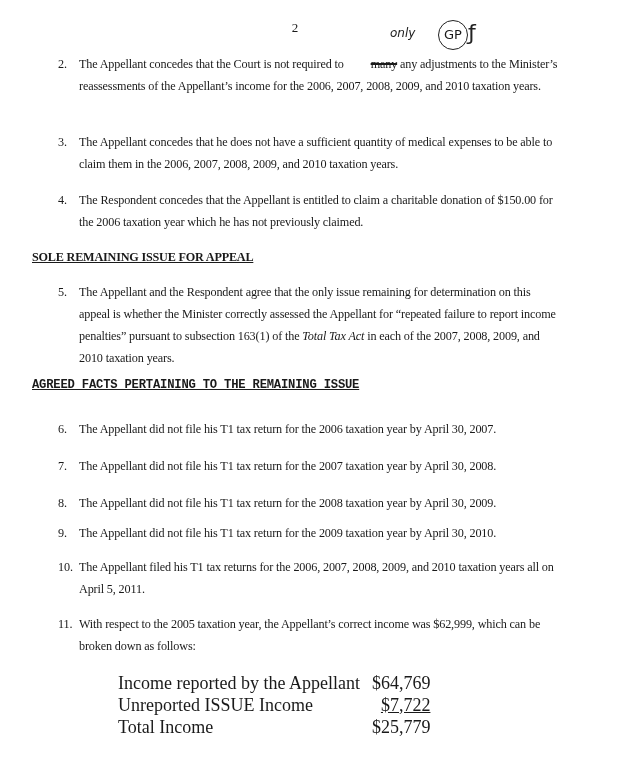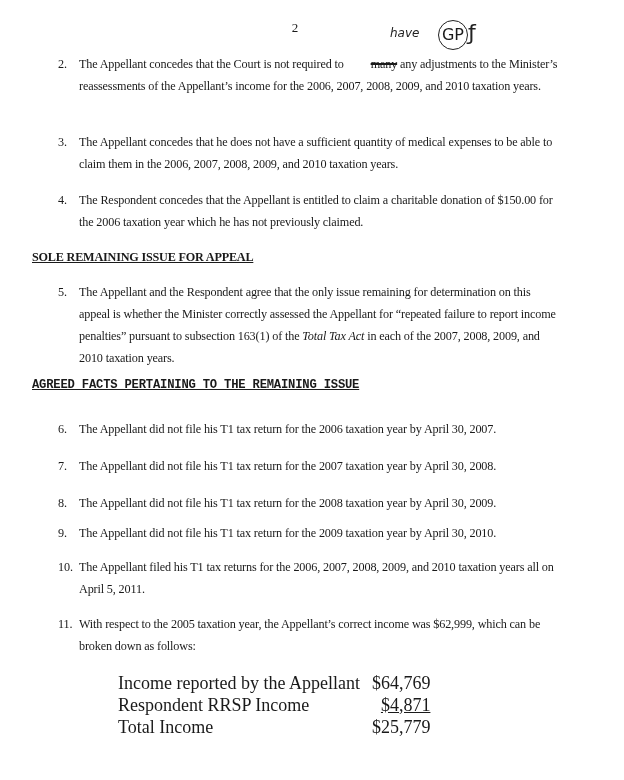--- a/index.html
+++ b/index.html
@@ -14,36 +14,36 @@
   .para .num { position: absolute; left: 0; top: 0; }
   .para .body { margin-left: 21px; display: block; }
   .heading { position: absolute; left: 32px; font-size: 12.2px; font-weight: bold; text-decoration: underline; letter-spacing: -0.2px; }
   .strike { text-decoration: line-through; text-decoration-thickness: 2px; margin-left: 24px; }
   .hand {
     position: absolute; font-family: "DejaVu Sans", sans-serif; font-size: 12px; color: #222;
   }
   .gp-circle {
     position: absolute; left: 438px; top: 20px; width: 28px; height: 28px;
     border: 1.4px solid #222; border-radius: 50%;
-    font-family: "DejaVu Sans", sans-serif; font-size: 16px; text-align: center; line-height: 28px;
+    font-family: "DejaVu Sans", sans-serif; font-size: 13px; text-align: center; line-height: 28px;
   }
   .income-table { position: absolute; left: 118px; top: 672px; font-size: 18px; border-collapse: collapse; }
   .income-table td { padding: 0; height: 22px; }
   .income-table td.amt { text-align: right; padding-left: 12px; }
   .underline { text-decoration: underline; }
   i { font-style: italic; }
 </style>
 </head>
 <body>
 
 <div class="page">
 
   <div class="page-num">2</div>
 
-  <div class="hand" style="left:390px; top:26px; font-style:italic;">have</div>
+  <div class="hand" style="left:390px; top:26px; font-style:italic;">only</div>
   <div class="gp-circle">GP</div>
   <div class="hand" style="left:468px; top:20px; font-size:22px;">ƒ</div>
 
   <div class="para" style="top:53px;">
     <span class="num">2.</span>
     <span class="body"><span>The Appellant concedes that the Court is not required to </span><span class="strike">many</span><span> any adjustments to the Minister’s reassessments of the Appellant’s income for the 2006, 2007, 2008, 2009, and 2010 taxation years.</span></span>
   </div>
 
   <div class="para" style="top:131px;">
     <span class="num">3.</span>
@@ -89,22 +89,22 @@
     <span class="body">With respect to the 2005 taxation year, the Appellant’s correct income was $62,999, which can be broken down as follows:</span>
   </div>
 
   <table class="income-table">
     <tbody>
         <tr>
       <td>Income reported by the Appellant</td>
       <td class="amt">$64,769</td>
     </tr>
     <tr>
-      <td>Respondent RRSP Income</td>
-      <td class="amt underline">$4,871</td>
+      <td>Unreported ISSUE Income</td>
+      <td class="amt underline">$7,722</td>
     </tr>
     <tr>
       <td>Total Income</td>
       <td class="amt">$25,779</td>
     </tr>
   </tbody>
     </table>
 
 </div>
 

